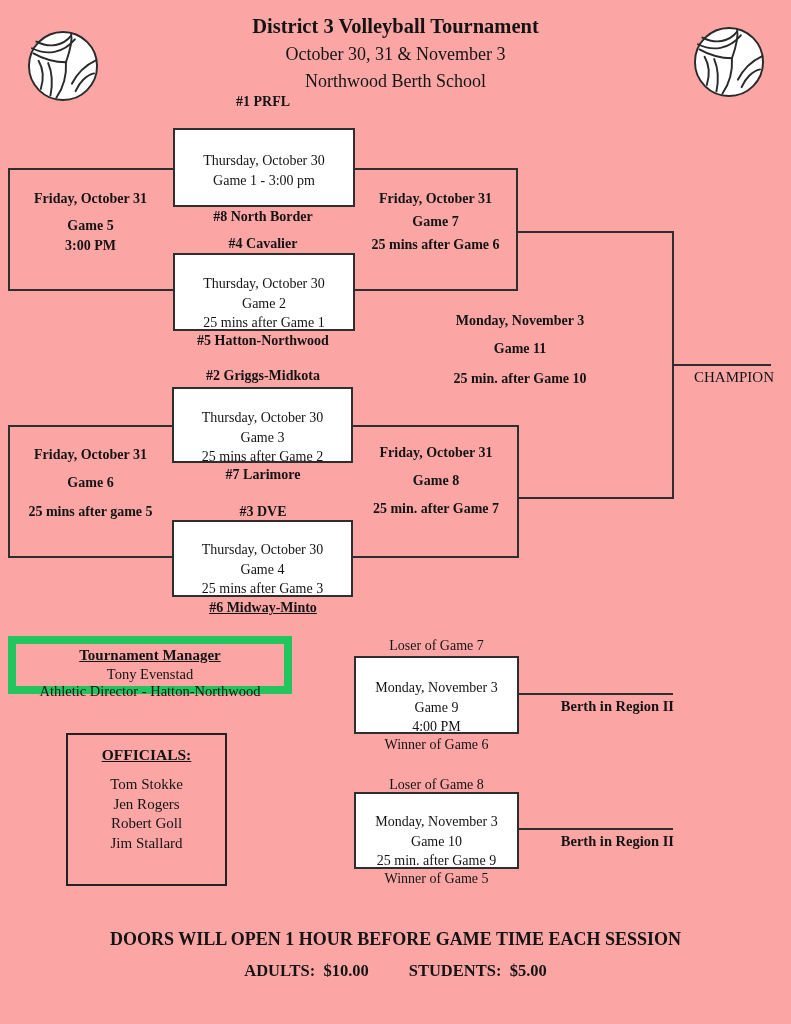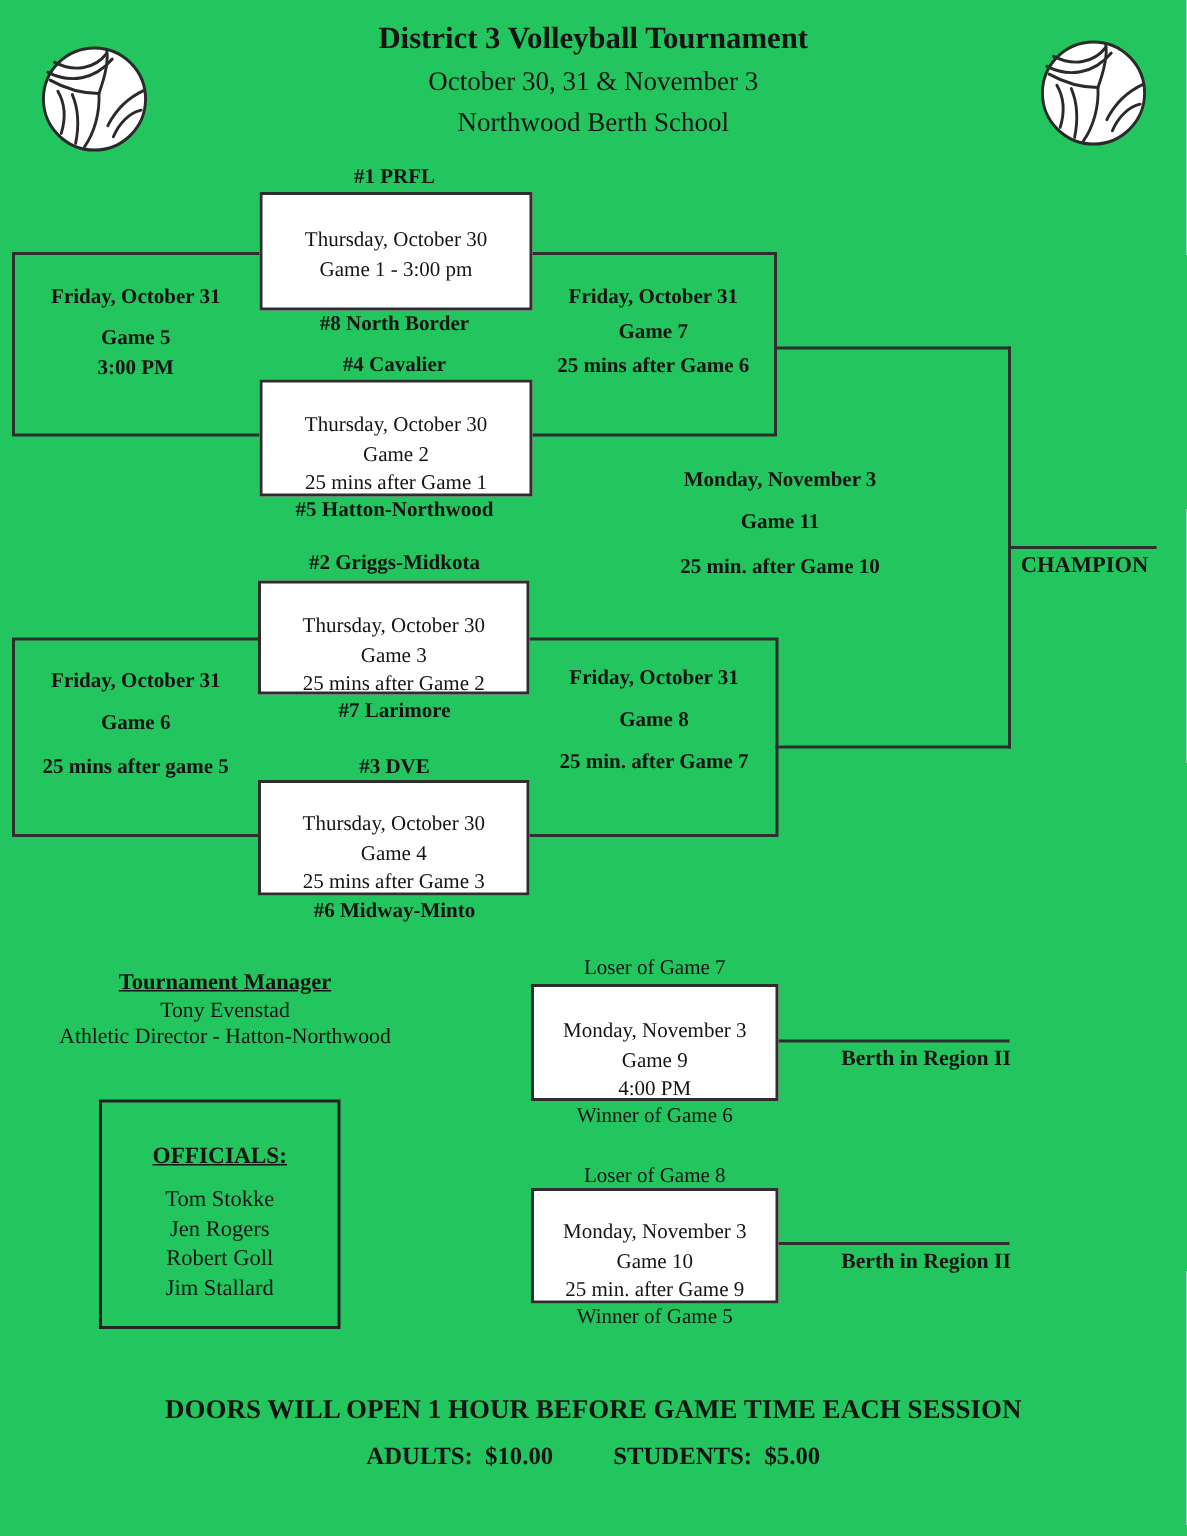--- a/index.html
+++ b/index.html
@@ -1,17 +1,17 @@
 <!DOCTYPE html>
 <html><head>
 <meta charset="utf-8">
 <style>
   html,body{margin:0;padding:0;background:#e8e8e8;}
   .page{
-    position:relative;width:791px;height:1024px;margin:0 auto;background:#22c55e;
+    position:relative;width:791px;height:1024px;margin:0 auto;background:#fca5a5;
     font-family:"Liberation Serif","DejaVu Serif",serif;color:#141414;overflow:hidden;
   }
   
   .hdr{position:absolute;top:12px;left:0;width:791px;text-align:center;}
   .hdr .title{font-size:20.5px;font-weight:bold;line-height:29px;}
   .hdr .sub{font-size:18px;font-weight:normal;line-height:27px;}
   .ball{position:absolute;width:74px;height:76px;}
   
   .rect{position:absolute;border:2px solid #2e2e2e;box-sizing:border-box;z-index:1;}
   .gbox{
@@ -21,33 +21,33 @@
   .gbox .ln{line-height:19.5px;}
   .seed{
     position:absolute;left:172px;width:182px;text-align:center;
     font-weight:bold;font-size:14px;line-height:19px;z-index:2;
   }
   .col{position:absolute;text-align:center;font-weight:bold;font-size:14px;z-index:2;}
   .col .ln{line-height:20px;}
   .plainlbl{position:absolute;text-align:center;font-size:14px;font-weight:normal;line-height:15px;z-index:2;}
   .hline{position:absolute;height:2px;background:#2e2e2e;z-index:1;}
   .vline{position:absolute;width:2px;background:#2e2e2e;z-index:1;}
-  .champ{position:absolute;font-weight:bold;font-size:15px;text-align:center;z-index:2;}
+  .champ{position:absolute;font-weight:normal;font-size:15px;text-align:right;z-index:2;}
   .berth{position:absolute;font-weight:bold;font-size:14.5px;text-align:right;z-index:2;}
   
   .mgrbox{
     position:absolute;left:8px;top:636px;width:284px;height:58px;border:8px solid #22c55e;
     box-sizing:border-box;text-align:center;padding-top:2px;
   }
   .mgrbox .h{font-size:15px;font-weight:bold;text-decoration:underline;line-height:19px;}
   .mgrbox .n{font-size:14.5px;line-height:18px;}
   .mgrbox .t{font-size:14.5px;line-height:17px;}
   .offbox{
     position:absolute;left:66px;top:733px;width:161px;height:153px;border:2.5px solid #222;
-    box-sizing:border-box;text-align:center;padding-top:26px;
+    box-sizing:border-box;text-align:center;padding-top:10px;
   }
   .offbox .h{font-size:15.5px;font-weight:bold;text-decoration:underline;line-height:20px;}
   .offbox .names{margin-top:10px;font-size:15px;}
   .offbox .names div{line-height:19.5px;}
   
   .doors{position:absolute;top:929px;left:0;width:791px;text-align:center;font-size:18px;font-weight:bold;}
   .prices{position:absolute;top:961px;left:0;width:791px;display:flex;justify-content:center;gap:40px;font-size:16.5px;font-weight:bold;}
   .prices span{white-space:pre;}
   svg.vb{stroke:#2a2a2a;fill:none;stroke-width:2.6;stroke-linecap:round;}
 </style>
@@ -83,28 +83,28 @@
     <path d="M14,17 C32,26 50,23 61,9"></path>
     <path d="M95,42 C82,48 70,58 62,74"></path>
     <path d="M92,60 C82,62 72,72 67,84"></path>
     <path d="M20,81 C24,68 24,55 17,43"></path>
     <path d="M33,90 C36,75 36,60 30,46"></path>
   </svg>
 
   <div class="rect" style="left:8px;top:168px;width:510px;height:123px;"></div>
   <div class="rect" style="left:8px;top:425px;width:511px;height:133px;"></div>
 
-  <div class="seed" style="top:109px;">#1 PRFL</div>
+  <div class="seed" style="top:92px;">#1 PRFL</div>
   <div class="seed" style="top:207px;">#8 North Border</div>
   <div class="seed" style="top:234px;">#4 Cavalier</div>
   <div class="seed" style="top:331px;">#5 Hatton-Northwood</div>
   <div class="seed" style="top:366px;">#2 Griggs-Midkota</div>
   <div class="seed" style="top:465px;">#7 Larimore</div>
   <div class="seed" style="top:502px;">#3 DVE</div>
-  <div class="seed" style="top:598px;">#6 Midway-Minto</div>
+  <div class="seed" style="top:598px;text-decoration:underline;">#6 Midway-Minto</div>
 
   <div class="gbox" style="left:173px;top:128px;width:182px;height:79px;padding-top:21px;">
     <div class="ln">Thursday, October 30</div>
     <div class="ln">Game 1 - 3:00 pm</div>
   </div>
   <div class="gbox" style="left:173px;top:253px;width:182px;height:78px;padding-top:19px;">
     <div class="ln">Thursday, October 30</div>
     <div class="ln">Game 2</div>
     <div class="ln">25 mins after Game 1</div>
   </div>

